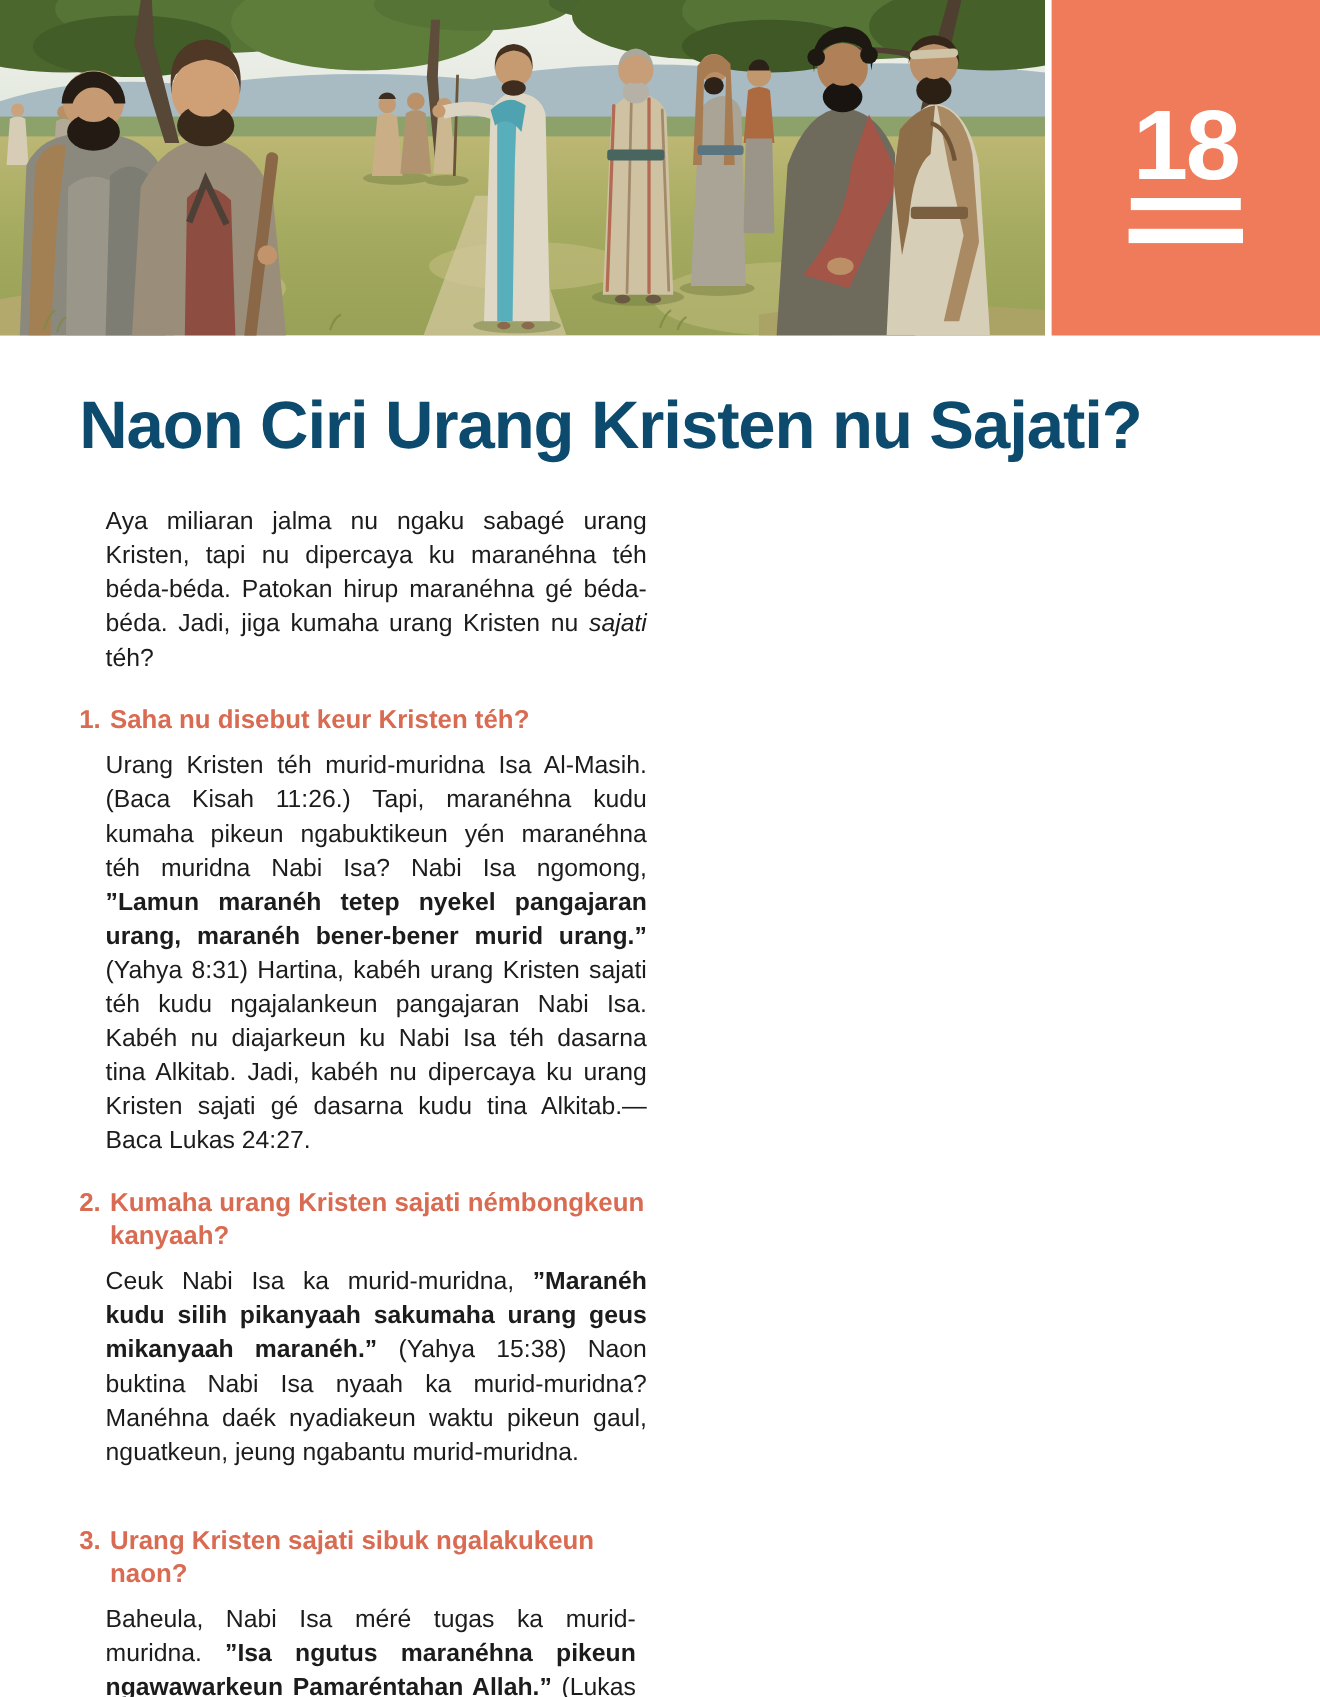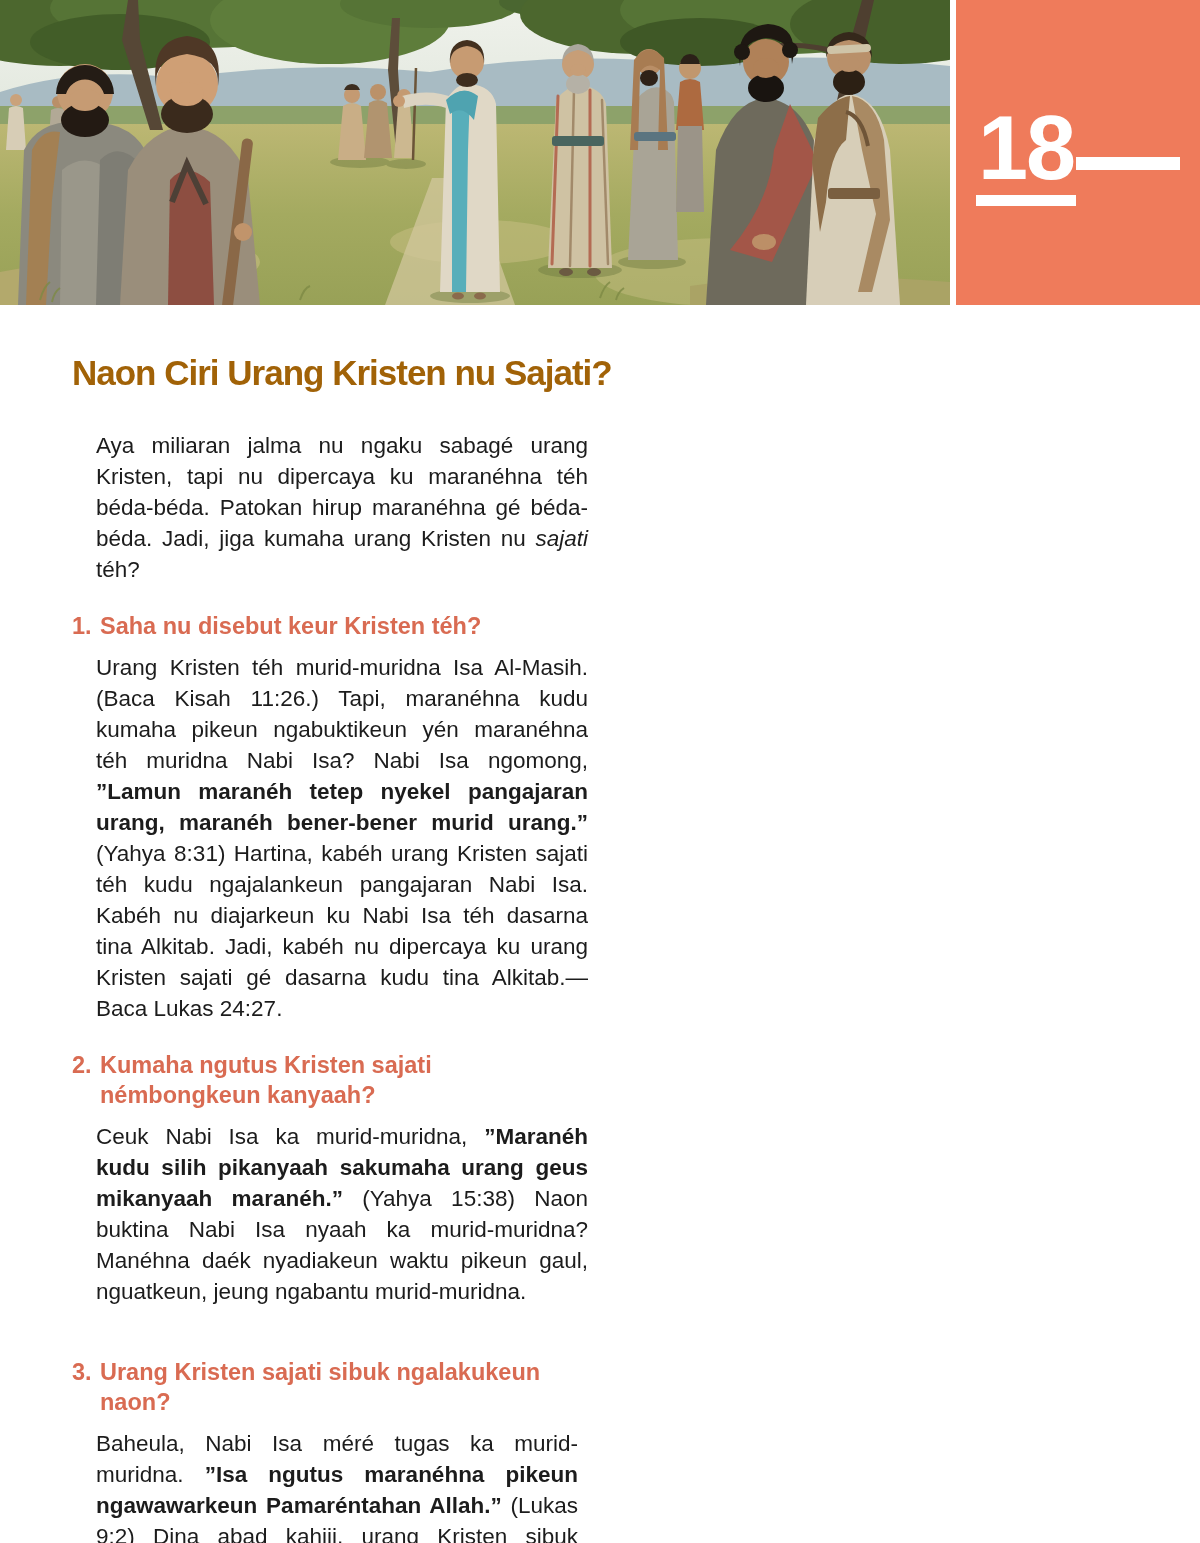--- a/index.html
+++ b/index.html
@@ -10,35 +10,35 @@
   }
   .page{position:relative;width:1200px;height:1543px;background:#fff;}
 
   
   .banner{position:relative;width:1200px;height:305px;}
   .photo{position:absolute;left:0;top:0;width:950px;height:305px;overflow:hidden;background:#dfe5dd;}
   .photo svg{display:block;}
   .lesson-badge{
     position:absolute;left:956px;top:0;width:244px;height:305px;
     background:var(--accent,#ef7b5b);
-    display:flex;flex-direction:row;align-items:center;justify-content:center;
+    display:flex;flex-direction:column;align-items:center;justify-content:center;
     padding-top:4px;box-sizing:border-box;
   }
   .lesson-num{
     color:#fff;font-weight:bold;font-size:90px;line-height:1.0;
     letter-spacing:-2px;
     border-bottom:11px solid #fff;padding:0 2px 2px 2px;
   }
   .lesson-bar{width:104px;height:13px;background:#fff;margin-top:17px;}
 
   
   .title{
     margin:49px 72px 0 72px;
-    font-size:35px;line-height:1.08;font-weight:bold;
-    letter-spacing:-1px;color:#a16207;
+    font-size:61px;line-height:1.08;font-weight:bold;
+    letter-spacing:-1px;color:#0c4a6e;
   }
 
   
   .columns{display:flex;margin:38px 72px 0 72px;gap:34px;flex-direction:column;}
   .col{box-sizing:border-box;}
   .col-left{width:516px;}
   .col-right{width:506px;}
 
   .body-p{
     margin:0 0 16px 24px;
@@ -249,21 +249,21 @@
       <p class="body-p"><span>Aya miliaran jalma nu ngaku sabagé urang Kristen, tapi nu dipercaya ku maranéhna téh béda-béda. Patokan hirup maranéhna gé béda-béda. Jadi, jiga kumaha urang Kristen nu </span><span class="i">sajati</span><span> téh?</span></p>
 
       <h2 class="q">
         <span class="qnum">1.</span>
         <span class="qtext">Saha nu disebut keur Kristen téh?</span>
       </h2>
       <p class="body-p"><span>Urang Kristen téh murid-muridna Isa Al-Masih. (Baca Kisah 11:26.) Tapi, maranéhna kudu kumaha pikeun ngabuktikeun yén maranéhna téh muridna Nabi Isa? Nabi Isa ngomong, </span><span class="b">”Lamun maranéh tetep nyekel pangajaran urang, maranéh bener-bener murid urang.”</span><span> (Yahya 8:31) Hartina, kabéh urang Kristen sajati téh kudu ngajalankeun pangajaran Nabi Isa. Kabéh nu diajarkeun ku Nabi Isa téh dasarna tina Alkitab. Jadi, kabéh nu dipercaya ku urang Kristen sajati gé dasarna kudu tina Alkitab.—Baca Lukas 24:27.</span></p>
 
       <h2 class="q">
         <span class="qnum">2.</span>
-        <span class="qtext">Kumaha ngutus Kristen sajati némbongkeun kanyaah?</span>
+        <span class="qtext">Kumaha urang Kristen sajati némbongkeun kanyaah?</span>
       </h2>
       <p class="body-p"><span>Ceuk Nabi Isa ka murid-muridna, </span><span class="b">”Maranéh kudu silih pikanyaah sakumaha urang geus mikanyaah maranéh.”</span><span> (Yahya 15:38) Naon buktina Nabi Isa nyaah ka murid-muridna? Manéhna daék nyadiakeun waktu pikeun gaul, nguatkeun, jeung ngabantu murid-muridna.</span></p>
     </div>
 
     <div class="col col-right">
 
       <h2 class="q">
         <span class="qnum">3.</span>
         <span class="qtext">Urang Kristen sajati sibuk ngalakukeun naon?</span>
       </h2>

